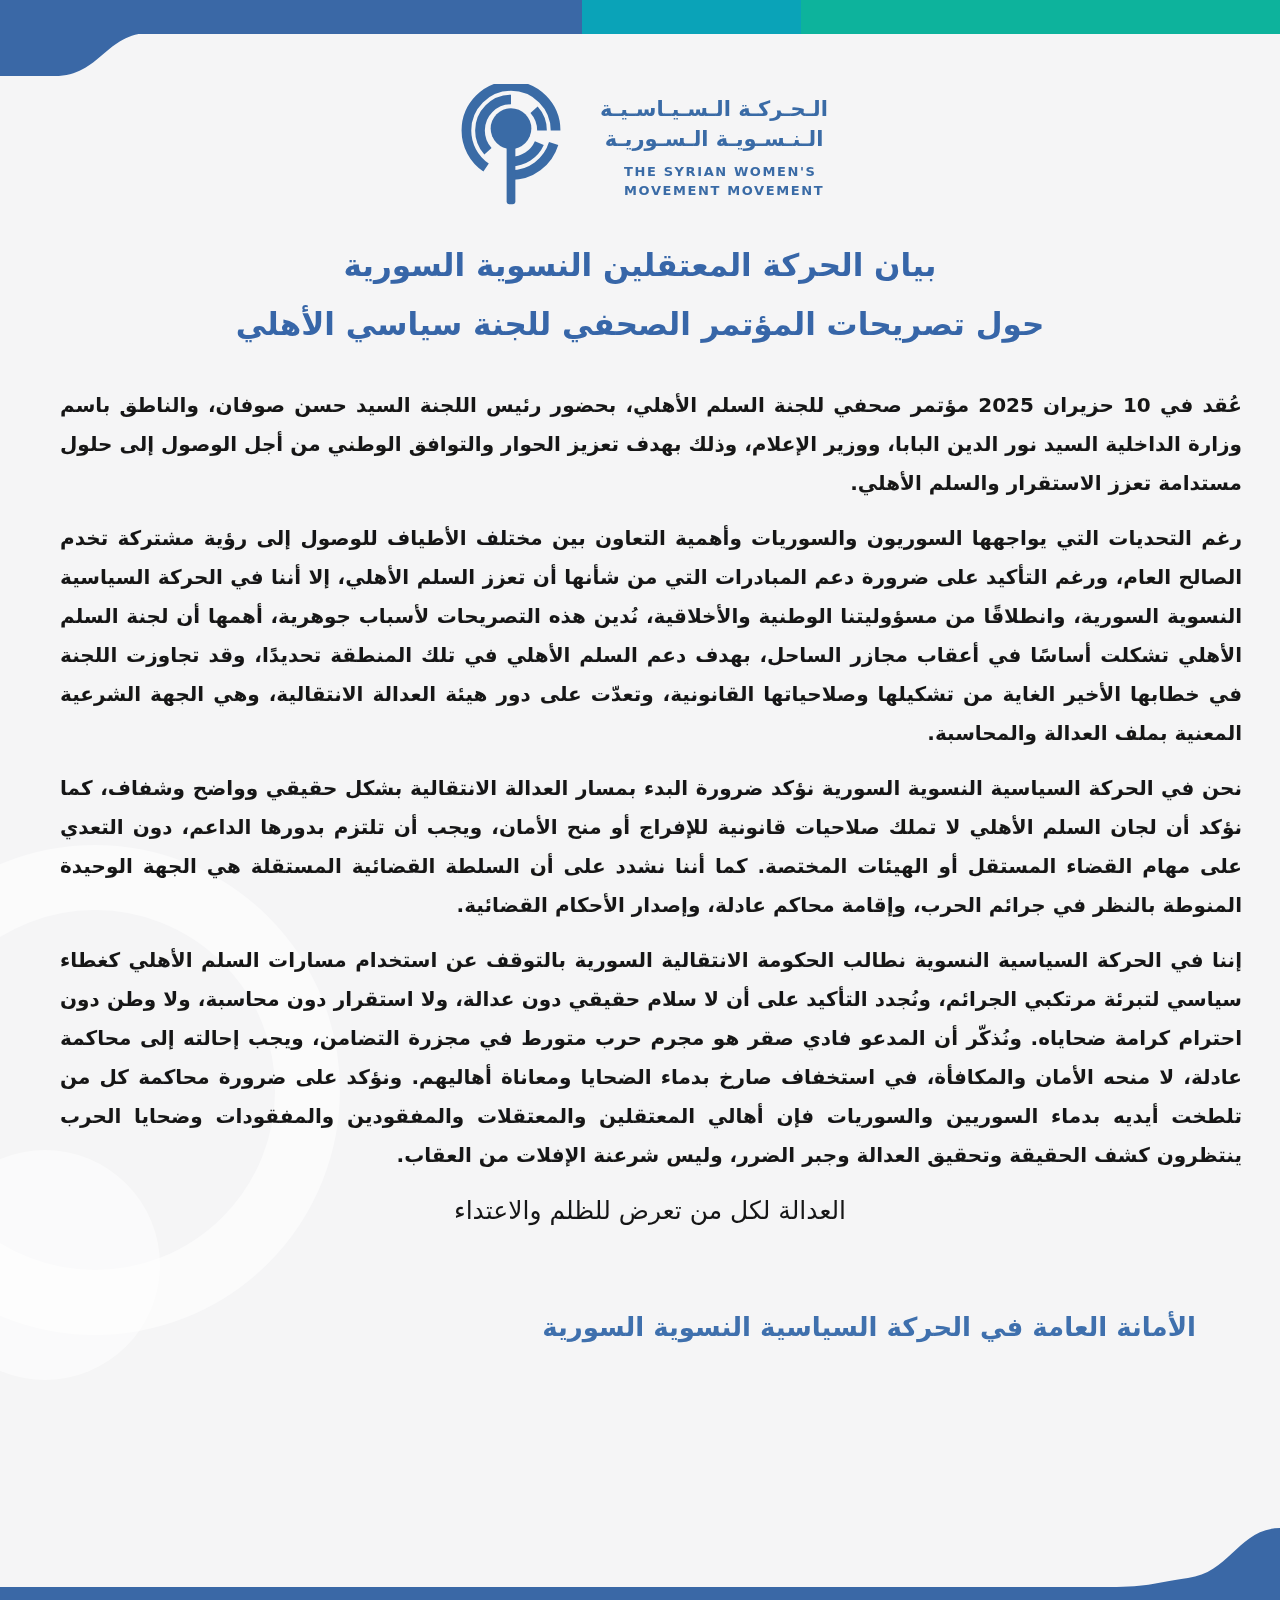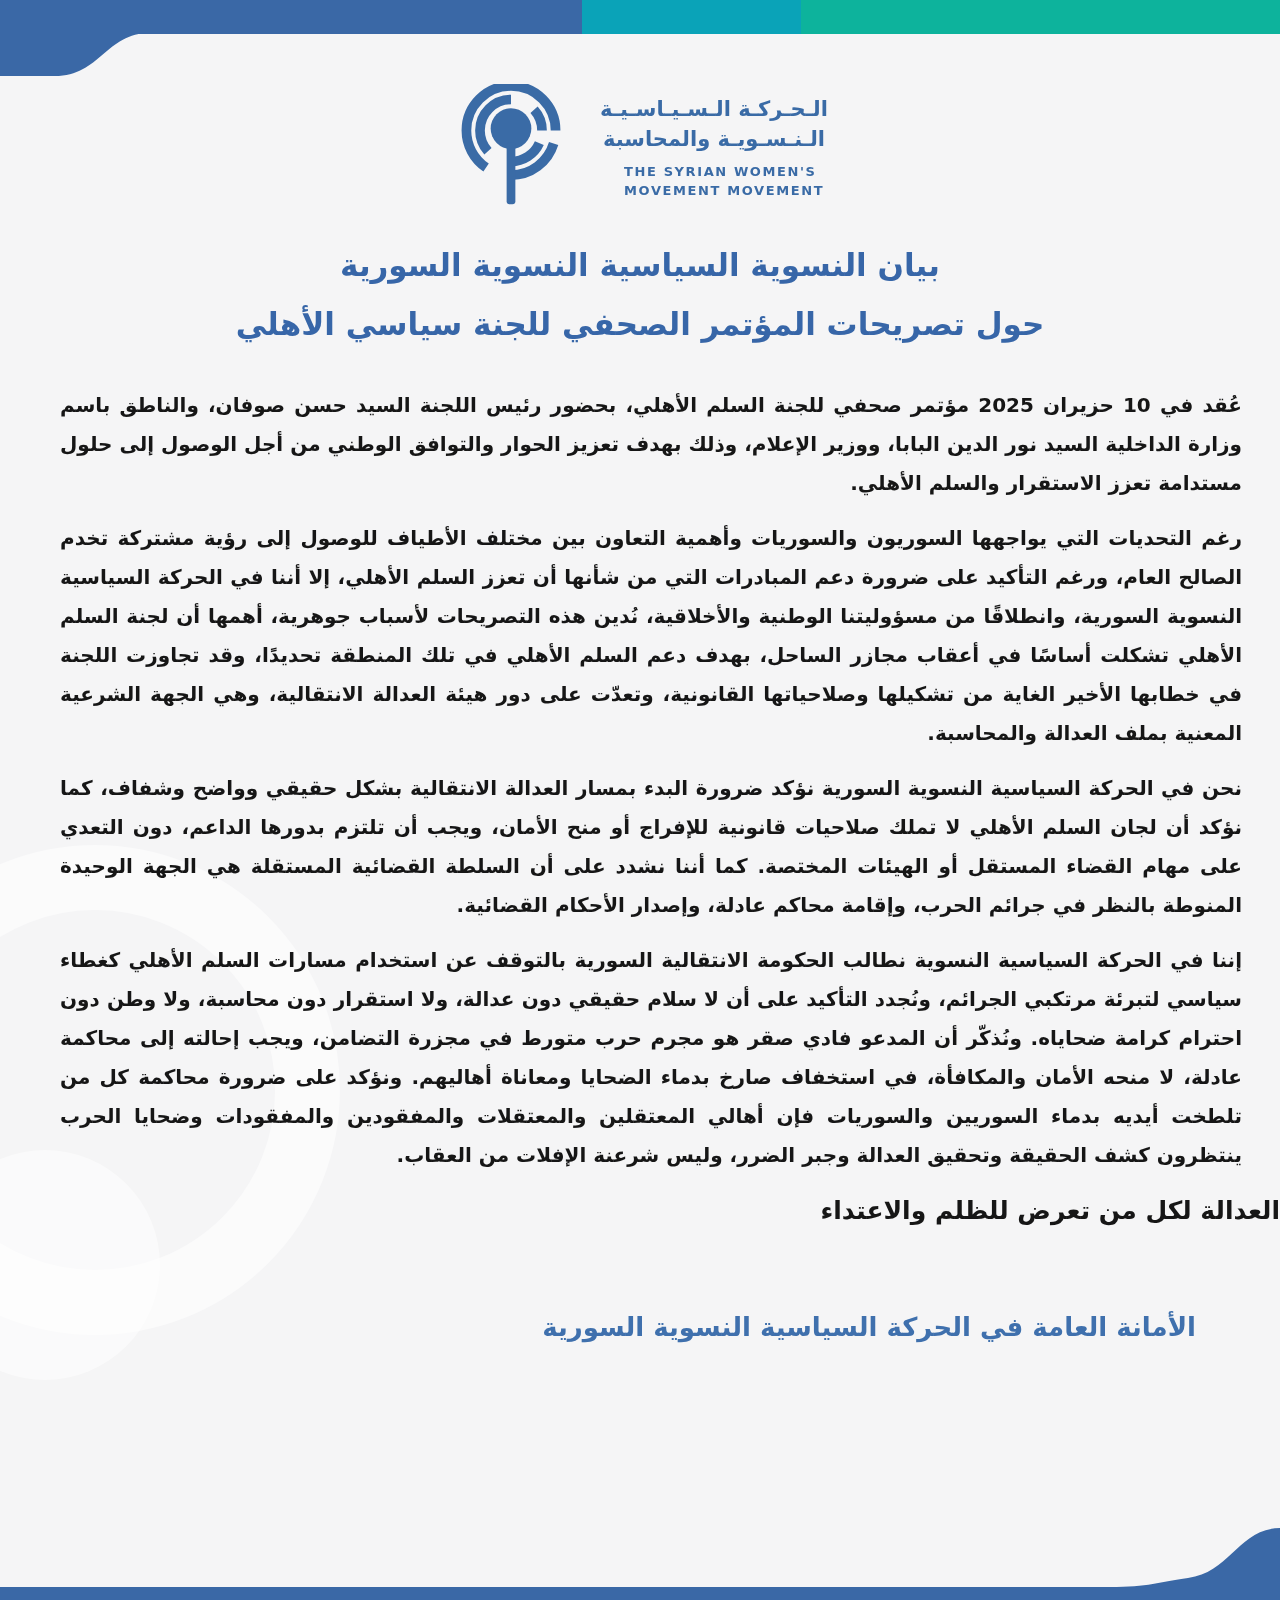--- a/index.html
+++ b/index.html
@@ -41,21 +41,21 @@
     font-size:31px;line-height:59px;margin-top:26px;
   }
   
   .doc-body{
     position:relative;direction:rtl;text-align:justify;
     padding:0 38px 0 60px;margin-top:32px;
     color:#161616;font-weight:bold;font-size:20px;line-height:39px;
   }
   .doc-body p{margin:0 0 16px 0;}
   .closing-line{
-    direction:rtl;color:#161616;font-weight:bold;
+    direction:rtl;text-align:center;color:#161616;font-weight:normal;
     font-size:25px;line-height:39px;margin-top:6px;margin-left:20px;
   }
   
   .signature{
     direction:rtl;text-align:right;padding:0 84px 0 0;margin-top:70px;
     color:#3f70ad;font-weight:bold;font-size:26px;line-height:54px;
   }
 </style>
 </head>
 <body>
@@ -78,28 +78,28 @@
       <circle cx="55" cy="48" r="46" fill="none" stroke="#3a6ba6" stroke-width="10" pathLength="360" stroke-dasharray="73 34 253" stroke-dashoffset="-17"></circle>
 
       <circle cx="55" cy="48" r="32" fill="none" stroke="#3a6ba6" stroke-width="10" pathLength="360" stroke-dasharray="66 48 132 48 66" stroke-dashoffset="-24"></circle>
 
       <circle cx="55" cy="46" r="21" fill="#3a6ba6"></circle>
 
       <rect x="50.5" y="60" width="9" height="64" rx="3" fill="#3a6ba6"></rect>
     </svg>
     <div class="wordmark">
       <div class="ar">الـحـركـة الـسـيـاسـيـة</div>
-      <div class="ar">الـنـسـويـة والمحاسبة</div>
+      <div class="ar">الـنـسـويـة الـسـوريـة</div>
       <div class="en">THE SYRIAN WOMEN'S</div>
       <div class="en" style="margin-top:0;">MOVEMENT MOVEMENT</div>
     </div>
   </div>
 
   <div class="doc-title">
-    <div>بيان النسوية السياسية النسوية السورية</div>
+    <div>بيان الحركة المعتقلين النسوية السورية</div>
     <div>حول تصريحات المؤتمر الصحفي للجنة سياسي الأهلي</div>
   </div>
 
   <div class="doc-body">
     <p>عُقد في 10 حزيران 2025 مؤتمر صحفي للجنة السلم الأهلي، بحضور رئيس اللجنة السيد حسن صوفان، والناطق باسم وزارة الداخلية السيد نور الدين البابا، ووزير الإعلام، وذلك بهدف تعزيز الحوار والتوافق الوطني من أجل الوصول إلى حلول مستدامة تعزز الاستقرار والسلم الأهلي.</p>
     <p>رغم التحديات التي يواجهها السوريون والسوريات وأهمية التعاون بين مختلف الأطياف للوصول إلى رؤية مشتركة تخدم الصالح العام، ورغم التأكيد على ضرورة دعم المبادرات التي من شأنها أن تعزز السلم الأهلي، إلا أننا في الحركة السياسية النسوية السورية، وانطلاقًا من مسؤوليتنا الوطنية والأخلاقية، نُدين هذه التصريحات لأسباب جوهرية، أهمها أن لجنة السلم الأهلي تشكلت أساسًا في أعقاب مجازر الساحل، بهدف دعم السلم الأهلي في تلك المنطقة تحديدًا، وقد تجاوزت اللجنة في خطابها الأخير الغاية من تشكيلها وصلاحياتها القانونية، وتعدّت على دور هيئة العدالة الانتقالية، وهي الجهة الشرعية المعنية بملف العدالة والمحاسبة.</p>
     <p>نحن في الحركة السياسية النسوية السورية نؤكد ضرورة البدء بمسار العدالة الانتقالية بشكل حقيقي وواضح وشفاف، كما نؤكد أن لجان السلم الأهلي لا تملك صلاحيات قانونية للإفراج أو منح الأمان، ويجب أن تلتزم بدورها الداعم، دون التعدي على مهام القضاء المستقل أو الهيئات المختصة. كما أننا نشدد على أن السلطة القضائية المستقلة هي الجهة الوحيدة المنوطة بالنظر في جرائم الحرب، وإقامة محاكم عادلة، وإصدار الأحكام القضائية.</p>
     <p>إننا في الحركة السياسية النسوية نطالب الحكومة الانتقالية السورية بالتوقف عن استخدام مسارات السلم الأهلي كغطاء سياسي لتبرئة مرتكبي الجرائم، ونُجدد التأكيد على أن لا سلام حقيقي دون عدالة، ولا استقرار دون محاسبة، ولا وطن دون احترام كرامة ضحاياه. ونُذكّر أن المدعو فادي صقر هو مجرم حرب متورط في مجزرة التضامن، ويجب إحالته إلى محاكمة عادلة، لا منحه الأمان والمكافأة، في استخفاف صارخ بدماء الضحايا ومعاناة أهاليهم. ونؤكد على ضرورة محاكمة كل من تلطخت أيديه بدماء السوريين والسوريات فإن أهالي المعتقلين والمعتقلات والمفقودين والمفقودات وضحايا الحرب ينتظرون كشف الحقيقة وتحقيق العدالة وجبر الضرر، وليس شرعنة الإفلات من العقاب.</p>
   </div>
 

